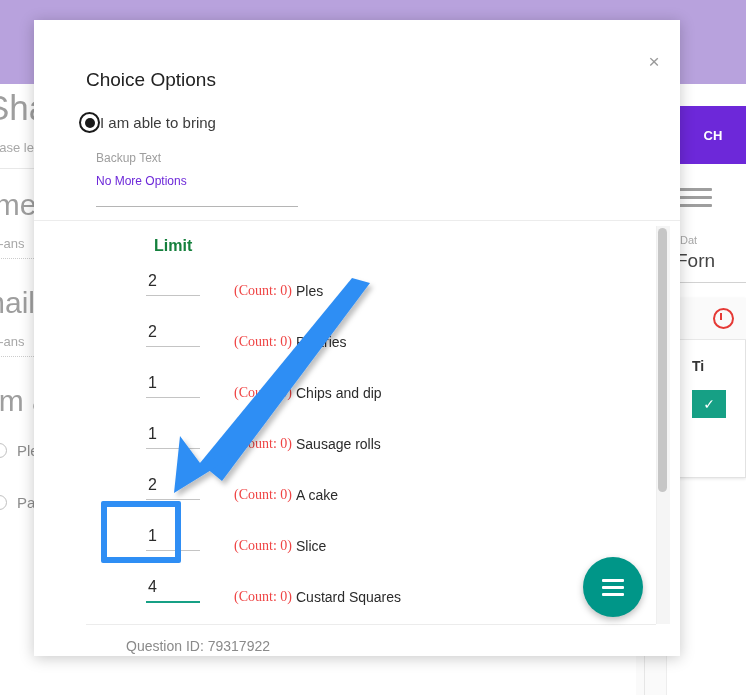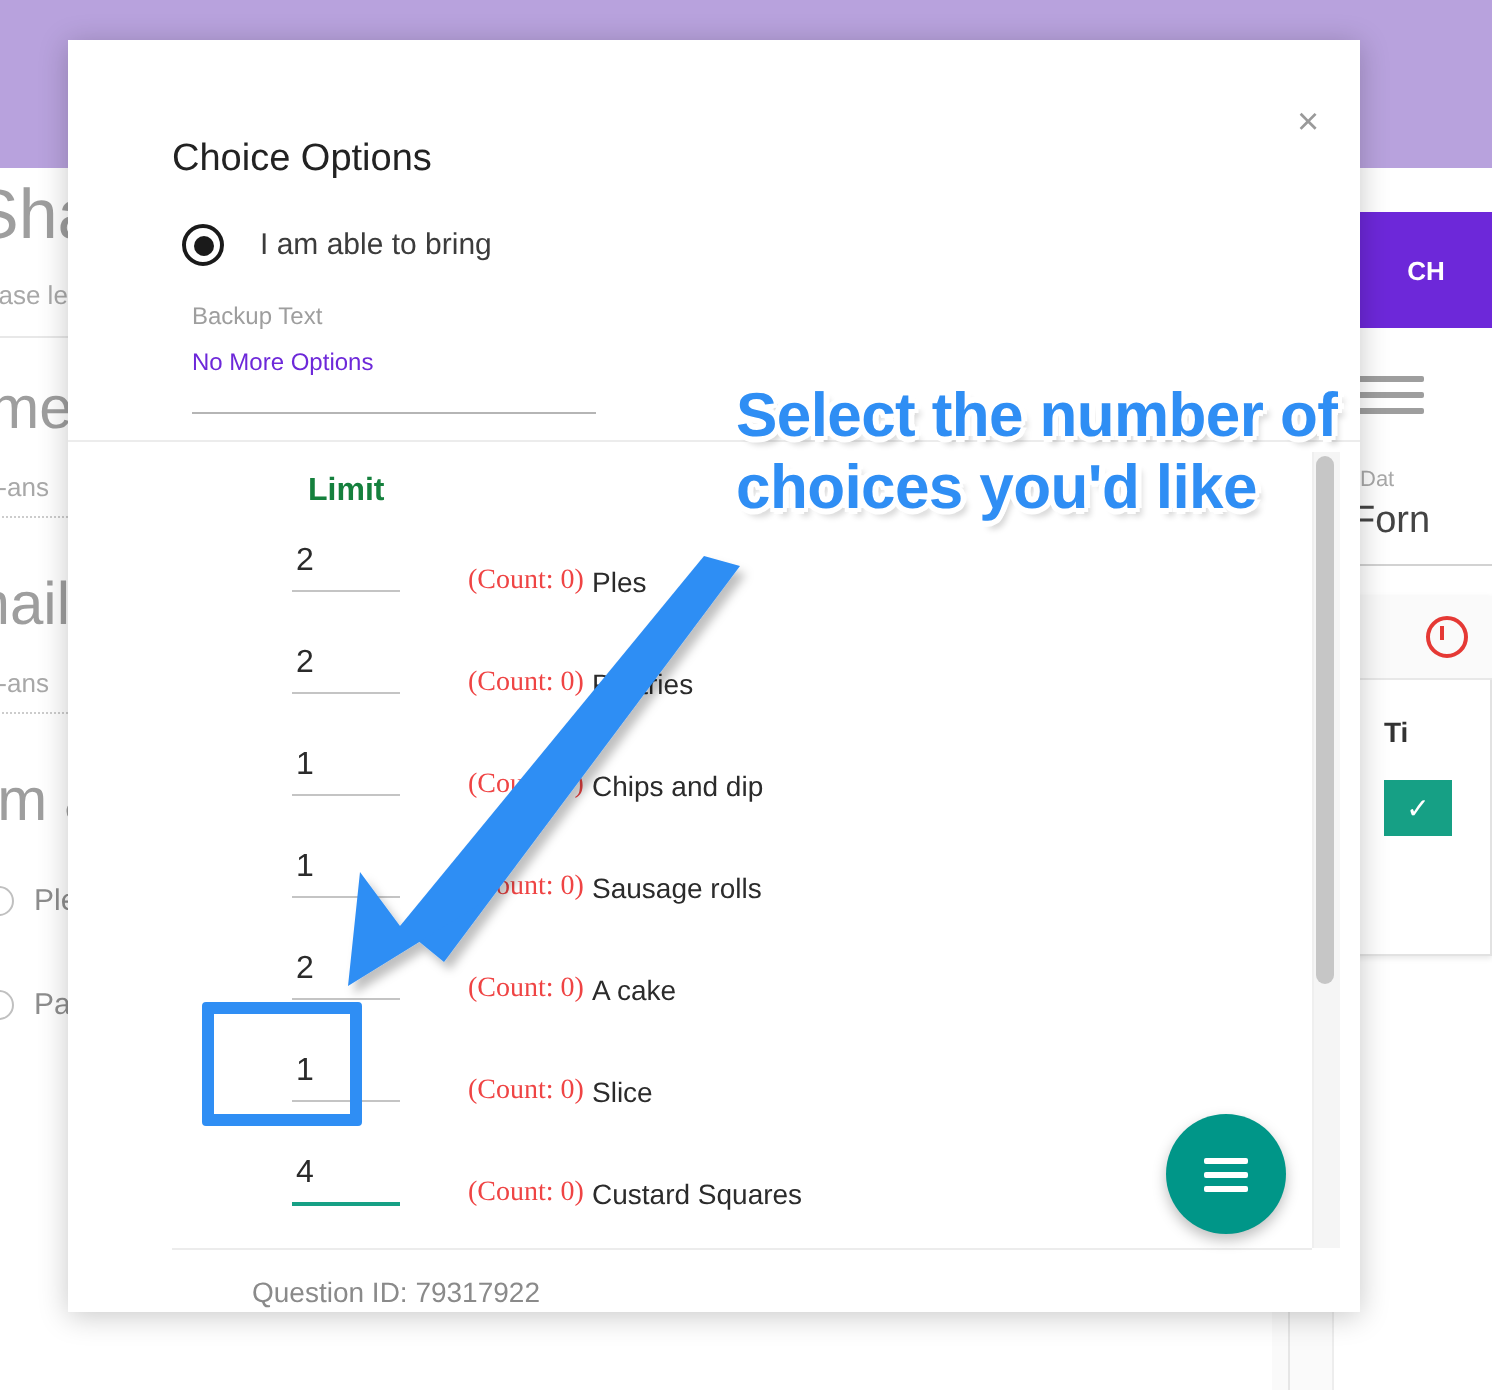--- a/index.html
+++ b/index.html
@@ -224,24 +224,23 @@
     line-height: 1;
   }
   #modal-title {
     position: absolute;
     left: 52px; top: 49px;
     font-size: 19px;
     color: #222222;
   }
   #radio-row {
     position: absolute;
-    left: 57px; top: 92px;
-    display: flex;
-    align-items: center;
-    gap: 18px;
+    left: 45px; top: 92px;
+    display: flex;
+    align-items: center;
   }
   #radio-outer {
     width: 21px; height: 21px;
     border: 2px solid #1a1a1a;
     border-radius: 50%;
     box-sizing: border-box;
     display: flex;
     align-items: center;
     justify-content: center;
     flex: none;
@@ -587,24 +586,20 @@
   <div id="question-id">Question ID: 79317922</div>
 
   <div id="fab">
     <div></div>
       <div></div>
       <div></div>
   </div>
 </div>
 
 <div id="annotation-layer">
-  <div id="annotation-text">
-    <span>Select the number of</span><br>
-    <span>choices you'd like</span>
-  </div>
 
   <svg id="annotation-arrow" width="225" height="235" viewBox="0 0 225 235">
     <defs>
       <filter id="arrowShadow" x="-30%" y="-30%" width="180%" height="180%">
         <feDropShadow dx="3" dy="4" stdDeviation="2.5" flood-color="#000000" flood-opacity="0.25"></feDropShadow>
       </filter>
     </defs>
     <g filter="url(#arrowShadow)">
       <path d="M 210 8 L 192 3 L 40 188 L 62 206 Z" fill="#2f8ef4"></path>
       <path d="M 14 218 L 20 161 L 40 188 L 82 176 Z" fill="#2f8ef4"></path>

